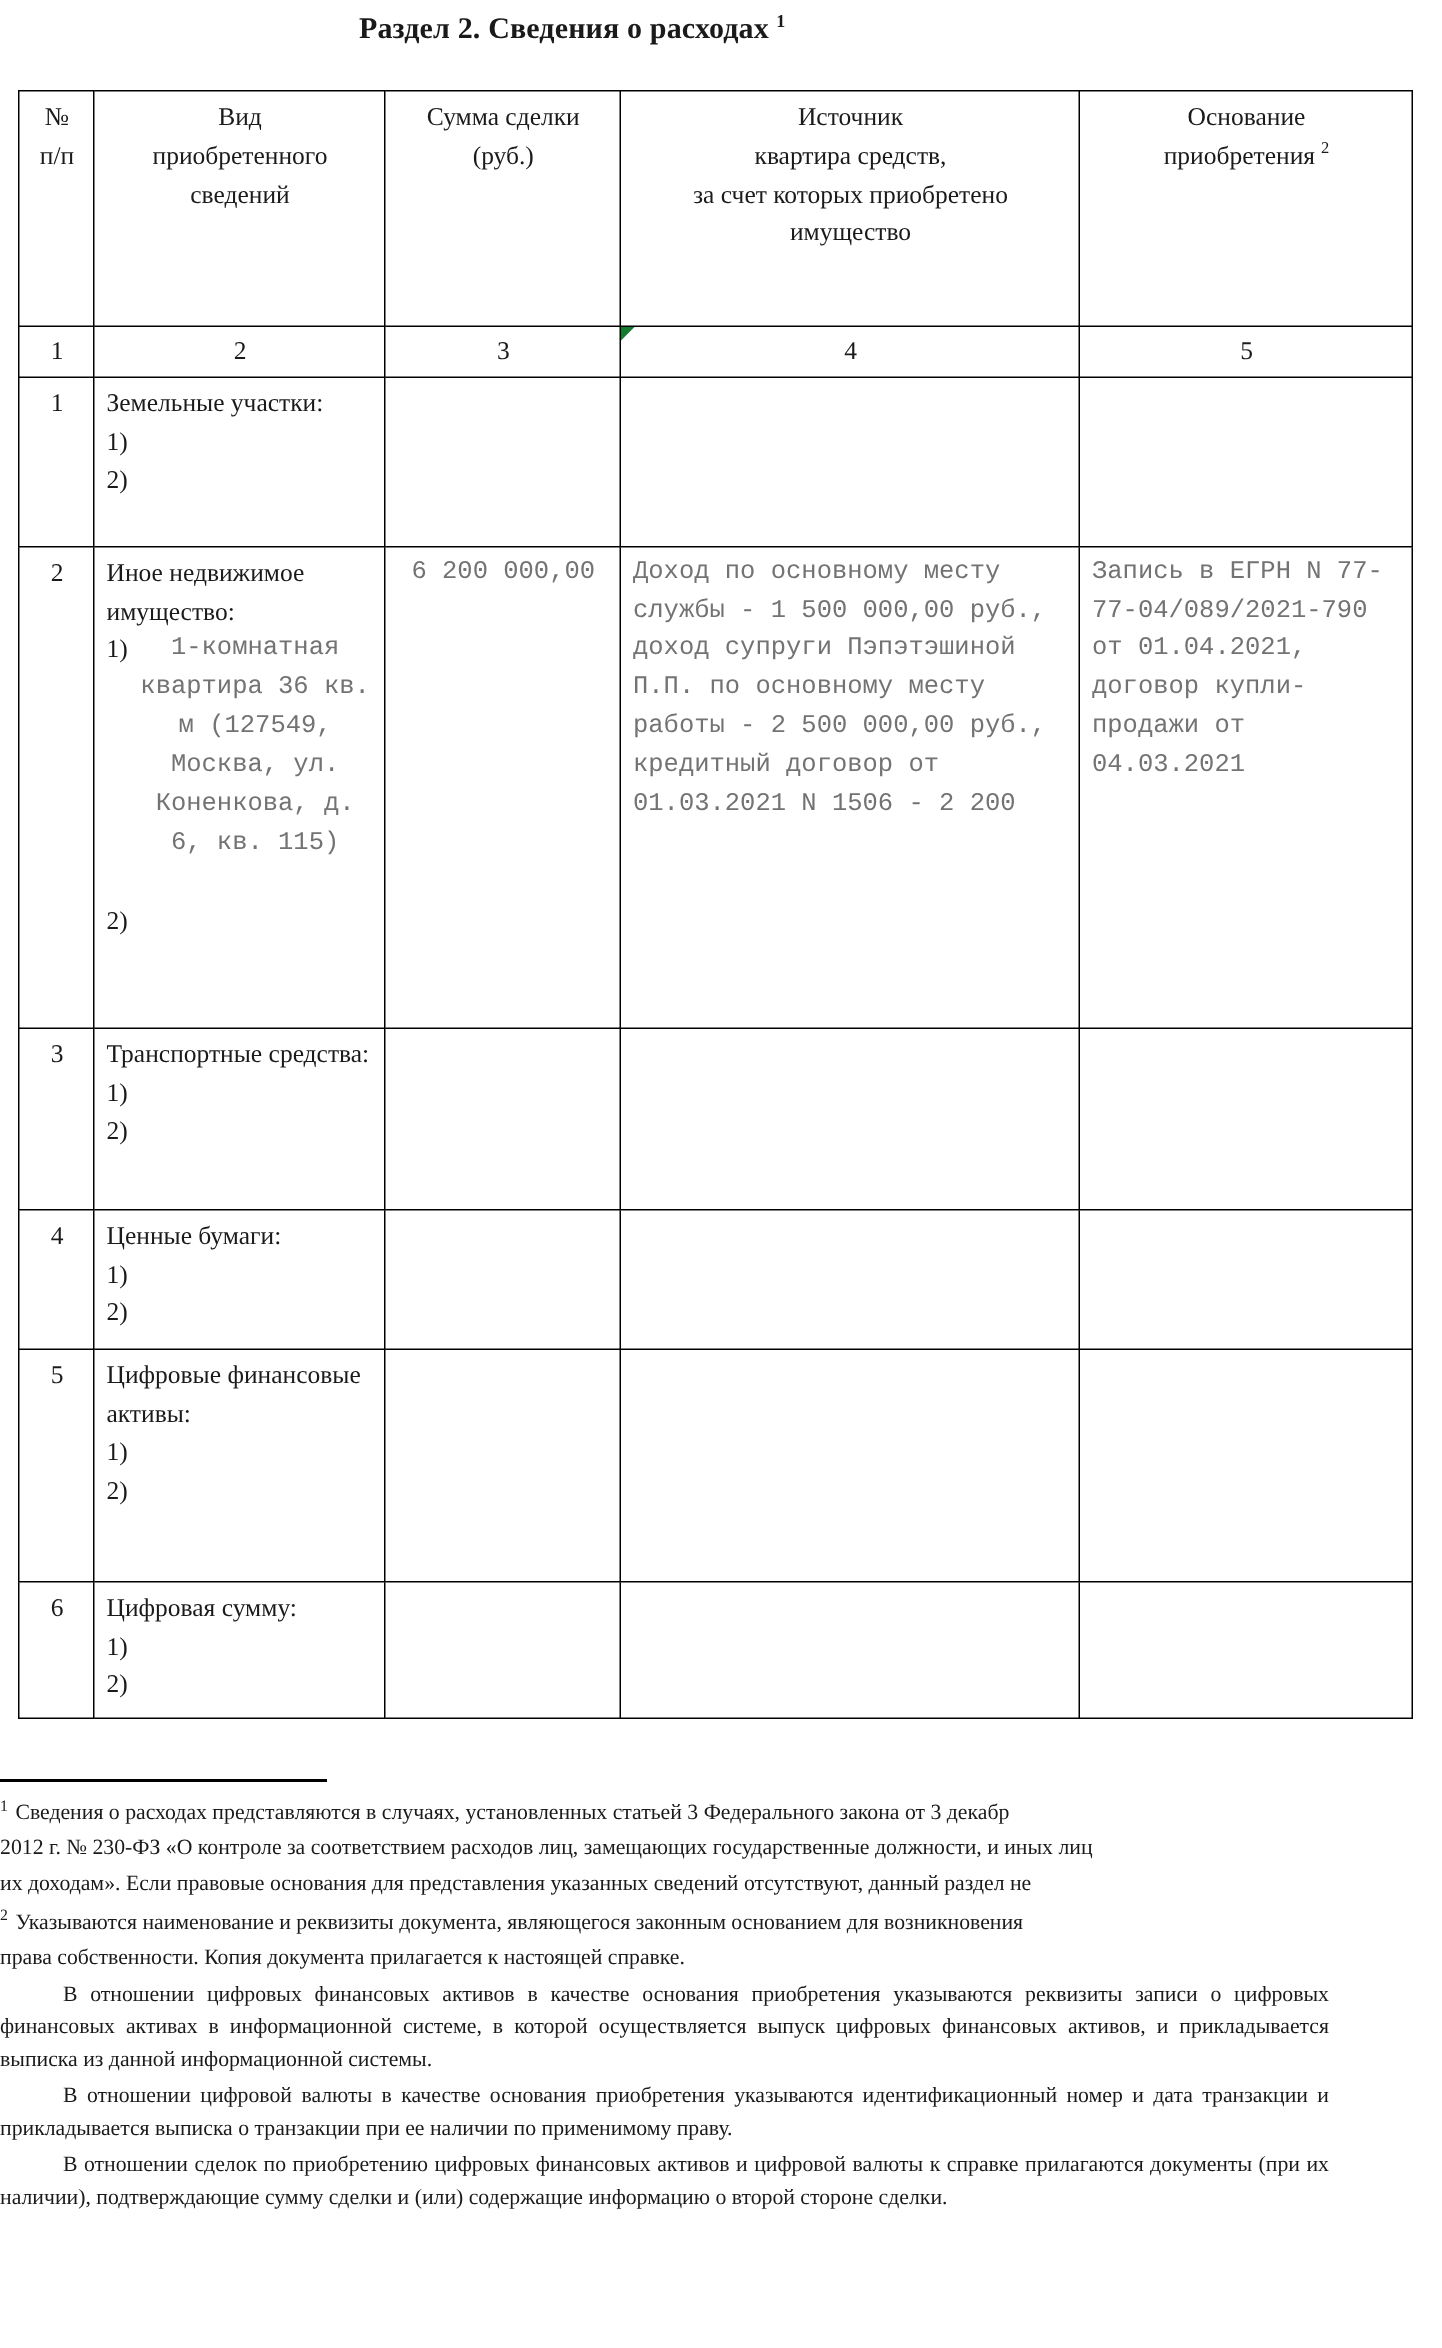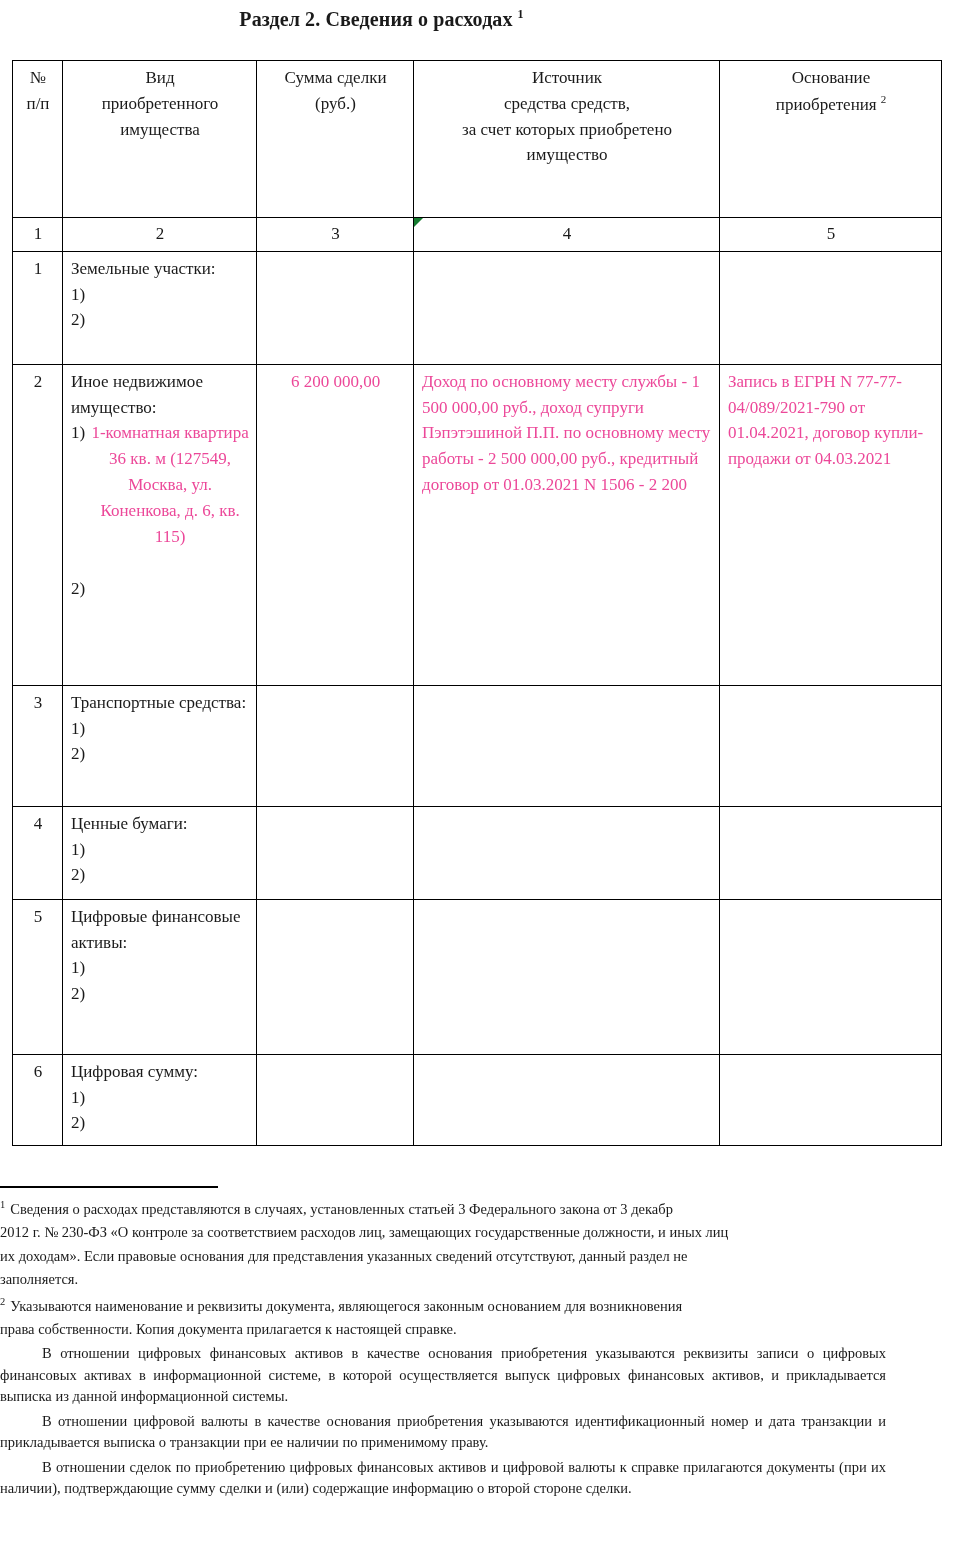--- a/index.html
+++ b/index.html
@@ -102,21 +102,21 @@
   .sum-cell {
     text-align: center;
     vertical-align: top;
   }
   .src-cell,
   .basis-cell {
     text-align: left;
     vertical-align: top;
   }
 
-  .filled { color: #ec4899; }
+  .filled { color: #737373; font-family: Liberation Mono, monospace; }
   .pad-top-sum { padding-top: 92px; }
   .pad-top-text { padding-top: 92px; }
   .item-line {
     display: flex;
     align-items: flex-start;
   }
   .item-marker {
     flex: 0 0 auto;
     color: #1a1a1a;
     margin-right: 6px;
@@ -185,29 +185,29 @@
   </colgroup>
   <thead>
     <tr>
       <th class="hdr-cell">
         <div>№</div>
         <div>п/п</div>
       </th>
       <th class="hdr-cell">
         <div>Вид</div>
         <div>приобретенного</div>
-        <div>имущества</div>
+        <div>сведений</div>
       </th>
       <th class="hdr-cell">
         <div>Сумма сделки</div>
         <div>(руб.)</div>
       </th>
       <th class="hdr-cell">
         <div>Источник</div>
-        <div>средства средств,</div>
+        <div>квартира средств,</div>
         <div>за счет которых приобретено</div>
         <div>имущество</div>
       </th>
       <th class="hdr-cell">
         <div>Основание</div>
         <div>
           <span>приобретения</span><span class="sup">2</span>
         </div>
       </th>
     </tr>
@@ -331,21 +331,20 @@
 
 <div class="footnotes">
   <div class="fn-rule"></div>
 
   <div class="fn-block">
     <p class="fn-para clip">
       <span class="sup">1</span><span>Сведения о расходах представляются в случаях, установленных статьей 3 Федерального закона от 3     декабр</span>
     </p>
     <p class="fn-para">2012 г. № 230-ФЗ «О контроле за соответствием расходов лиц, замещающих государственные должности, и иных лиц</p>
     <p class="fn-para">их доходам». Если правовые основания для представления указанных сведений отсутствуют, данный раздел не</p>
-    <p class="fn-para">заполняется.</p>
   </div>
 
   <div class="fn-block">
     <p class="fn-para">
       <span class="sup">2</span><span>Указываются наименование и реквизиты документа, являющегося законным основанием для возникновения</span>
     </p>
     <p class="fn-para">права собственности. Копия документа прилагается к настоящей справке.</p>
   </div>
 
   <p class="fn-para fn-indent fn-block">В отношении цифровых финансовых активов в качестве основания приобретения указываются реквизиты записи о цифровых финансовых активах в информационной системе, в которой осуществляется выпуск цифровых финансовых активов, и прикладывается выписка из данной информационной системы.</p>

